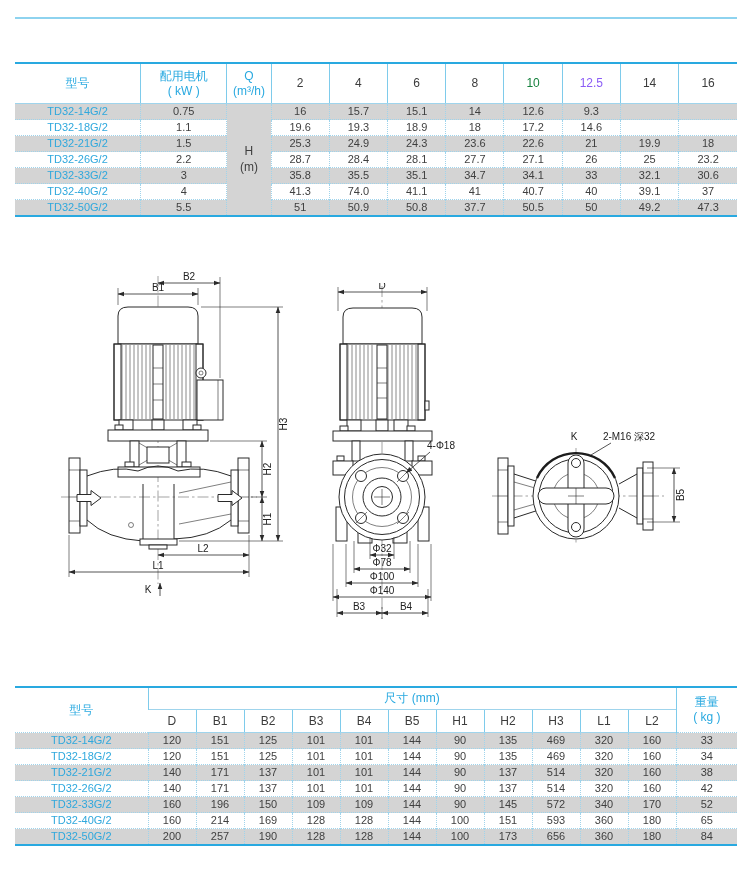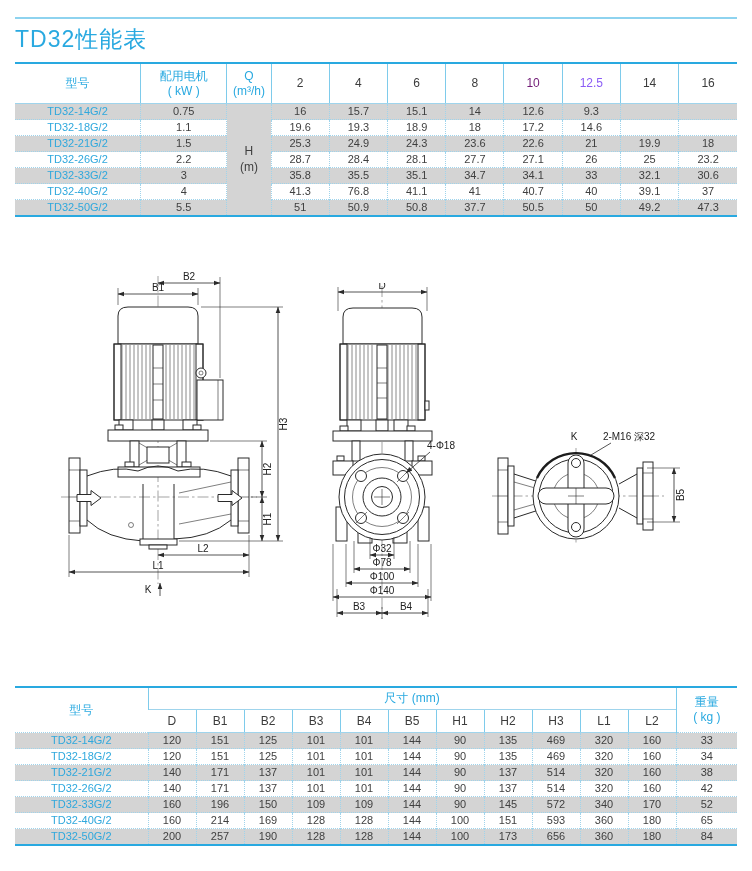--- a/index.html
+++ b/index.html
@@ -39,21 +39,20 @@
   .lbl{font-family:"Liberation Sans","DejaVu Sans",sans-serif;font-size:10px;fill:#222;}
   .heavy{stroke:#1c1c1c;stroke-width:2.4;fill:none;}
 </style>
 </head>
 <body>
 
 <div class="page">
 
   <div class="top-rule"></div>
 
-  <div class="sec-title" id="title1">TD32性能表</div>
 
   <table id="t1">
     <colgroup>
       <col style="width:125px">
         <col style="width:86px">
         <col style="width:44px">
       <col style="width:58px">
         <col style="width:58px">
         <col style="width:58px">
         <col style="width:58px">
@@ -66,21 +65,21 @@
       <tr>
         <th>型号</th>
         <th class="pre">配用电机
 ( kW )</th>
         <th class="pre">Q
 (m³/h)</th>
         <th style="color:#3c3c3c">2</th>
         <th style="color:#3c3c3c">4</th>
         <th style="color:#3c3c3c">6</th>
         <th style="color:#3c3c3c">8</th>
-        <th style="color:#701a75">10</th>
+        <th style="color:#15803d">10</th>
         <th style="color:#8b5cf6">12.5</th>
         <th style="color:#3c3c3c">14</th>
         <th style="color:#3c3c3c">16</th>
       </tr>
     </thead>
     <tbody>
         <tr class="stripe">
           <td class="model">TD32-14G/2</td>
           <td>0.75</td>
           <td class="hm" rowspan="7">H
@@ -139,21 +138,21 @@
           <td>34.7</td>
           <td>34.1</td>
           <td>33</td>
           <td>32.1</td>
           <td>30.6</td>
         </tr>
         <tr>
           <td class="model">TD32-40G/2</td>
           <td>4</td>
           <td>41.3</td>
-          <td>76.8</td>
+          <td>74.0</td>
           <td>41.1</td>
           <td>41</td>
           <td>40.7</td>
           <td>40</td>
           <td>39.1</td>
           <td>37</td>
         </tr>
         <tr class="stripe">
           <td class="model">TD32-50G/2</td>
           <td>5.5</td>

